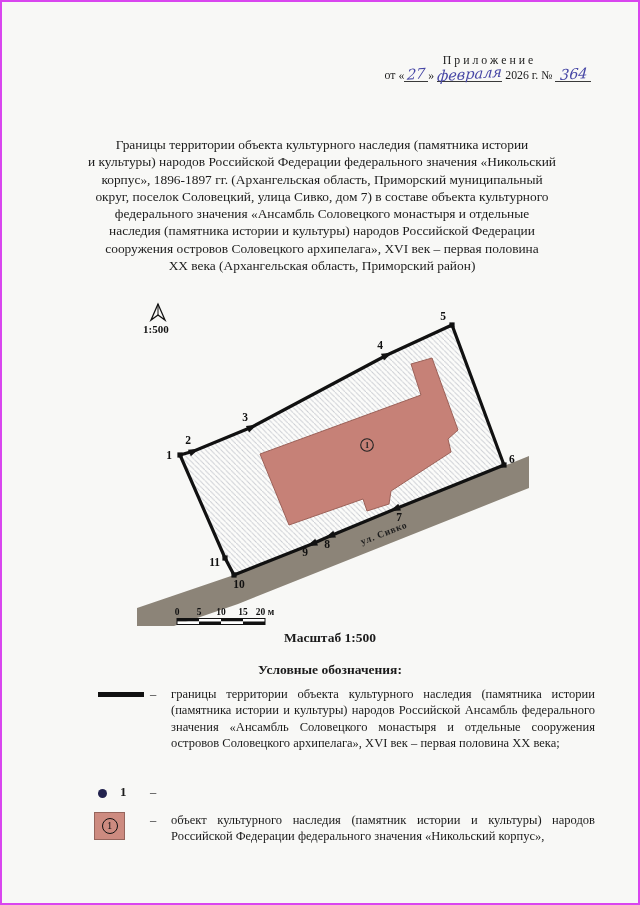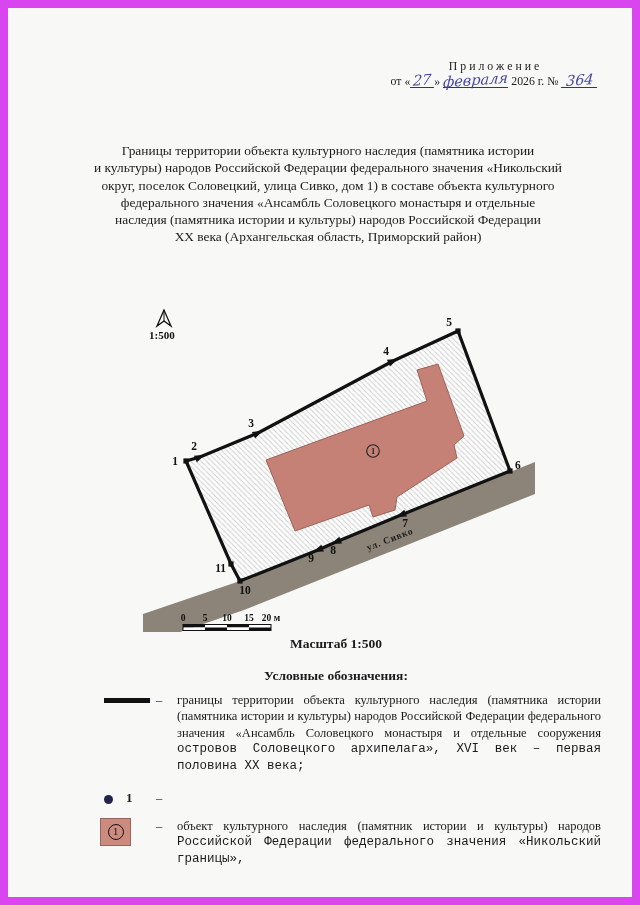--- a/index.html
+++ b/index.html
@@ -1,18 +1,18 @@
 <!DOCTYPE html>
 <html><head>
 <meta charset="utf-8">
 <style>
   html,body{margin:0;padding:0;background:#5a5a5a;}
   .page{
     position:relative;width:640px;height:905px;margin:0 auto;
-    background:#f8f8f6;border:8px solid #d946ef;box-sizing:border-box;
+    background:#f8f8f6;border:2px solid #d946ef;box-sizing:border-box;
     font-family:"Liberation Serif","DejaVu Serif",serif;color:#1b1b1b;
     overflow:hidden;
   }
   .abs{position:absolute;}
   
   .order-header{left:368px;top:52px;width:236px;text-align:center;
     font-size:11.8px;line-height:13.8px;white-space:nowrap;}
   .blank{display:inline-block;border-bottom:1.2px solid #3a3a3a;text-align:center;line-height:12px;}
   .blank.day{min-width:24px;}
   .blank.month{min-width:56px;}
@@ -28,21 +28,21 @@
   .map-caption{left:16px;top:628px;width:624px;text-align:center;
     font-weight:bold;font-size:13.5px;}
   
   .legend-heading{left:16px;top:660px;width:624px;text-align:center;
     font-weight:bold;font-size:13.5px;}
   .legend-row{position:absolute;left:90px;width:503px;display:grid;
     grid-template-columns:58px 21px 1fr;align-items:start;
     font-size:12.5px;line-height:16.4px;}
   .legend-row .dash{text-align:left;}
   .justify-lines .tline{text-align:justify;text-align-last:justify;}
-  .justify-lines .tline:last-child{text-align-last:left;font-family:Liberation Mono, monospace;}
+  .justify-lines .tline:last-child{text-align-last:left;}
   .line-symbol{width:46px;height:4.5px;background:#111;margin:6px 0 0 6px;}
   .sym-flex{display:flex;align-items:center;}
   .pt-dot{width:9px;height:9px;border-radius:50%;background:#23234e;margin:3px 0 0 6px;}
   .pt-num{font-weight:bold;font-size:13px;margin-left:13px;}
   .obj-swatch{width:31px;height:28px;background:#cd8b80;border:1px solid #96655c;
     box-sizing:border-box;margin-left:2px;display:flex;align-items:center;justify-content:center;}
   .obj-circle{width:16px;height:16px;border:1.8px solid #111;border-radius:50%;
     font-size:10.5px;line-height:13px;text-align:center;box-sizing:border-box;color:#111;}
 </style>
 </head>
@@ -51,23 +51,25 @@
 <div class="page">
 
   <div class="abs order-header">
     <div>П р и л о ж е н и е</div>
     <div><span>от «</span><span class="blank day"><span class="hand">27</span></span><span>»</span> <span class="blank month"><span class="hand">февраля</span></span> <span>2026 г. №</span> <span class="blank num"><span class="hand">364</span></span></div>
   </div>
 
   <div class="abs doc-title center-lines">
       <div class="tline">Границы территории объекта культурного наследия (памятника истории</div>
       <div class="tline">и культуры) народов Российской Федерации федерального значения «Никольский</div>
-      <div class="tline">округ, поселок Соловецкий, улица Сивко, дом 1) в составе объекта культурного</div>
+      <div class="tline">корпус», 1896-1897 гг. (Архангельская область, Приморский муниципальный</div>
+      <div class="tline">округ, поселок Соловецкий, улица Сивко, дом 7) в составе объекта культурного</div>
       <div class="tline">федерального значения «Ансамбль Соловецкого монастыря и отдельные</div>
       <div class="tline">наследия (памятника истории и культуры) народов Российской Федерации</div>
+      <div class="tline">сооружения островов Соловецкого архипелага», XVI век – первая половина</div>
       <div class="tline">XX века (Архангельская область, Приморский район)</div>
     </div>
 
   <svg id="map-svg" class="abs" viewBox="128 293 412 360">
     <defs>
       <pattern id="hatch" patternUnits="userSpaceOnUse" width="5.2" height="5.2">
         <path d="M0 0 L5.2 5.2" stroke="#c9ccd2" stroke-width="0.9"></path>
       </pattern>
     </defs>
   <polygon points="527,454 502,464 393,507 328,534 310,542 232,573 135,606 135,624 172,624 236,602 527,486" fill="#8c8478"></polygon>
@@ -122,21 +124,21 @@
 
   <div class="abs legend-heading">Условные обозначения:</div>
 
   <div class="legend-row" style="top:684px">
     <div>
       <div class="line-symbol"></div>
     </div>
     <div class="dash">–</div>
     <div class="justify-lines">
         <div class="tline">границы территории объекта культурного наследия (памятника истории</div>
-        <div class="tline">(памятника истории и культуры) народов Российской Федерации федерального</div>
+        <div class="tline">(памятника истории и культуры) народов Российской Ансамбль федерального</div>
         <div class="tline">значения «Ансамбль Соловецкого монастыря и отдельные сооружения</div>
         <div class="tline">островов Соловецкого архипелага», XVI век – первая половина XX века;</div>
       </div>
   </div>
 
   <div class="legend-row" style="top:782px">
     <div class="sym-flex">
       <div class="pt-dot"></div>
       <div class="pt-num">1</div>
     </div>
@@ -145,17 +147,17 @@
 
   <div class="legend-row" style="top:810px">
     <div>
       <div class="obj-swatch">
         <div class="obj-circle">1</div>
       </div>
     </div>
     <div class="dash">–</div>
     <div class="justify-lines">
         <div class="tline">объект культурного наследия (памятник истории и культуры) народов</div>
-        <div class="tline">Российской Федерации федерального значения «Никольский границы»,</div>
+        <div class="tline">Российской Федерации федерального значения «Никольский корпус»,</div>
       </div>
   </div>
 
 </div>
 
 </body></html>

